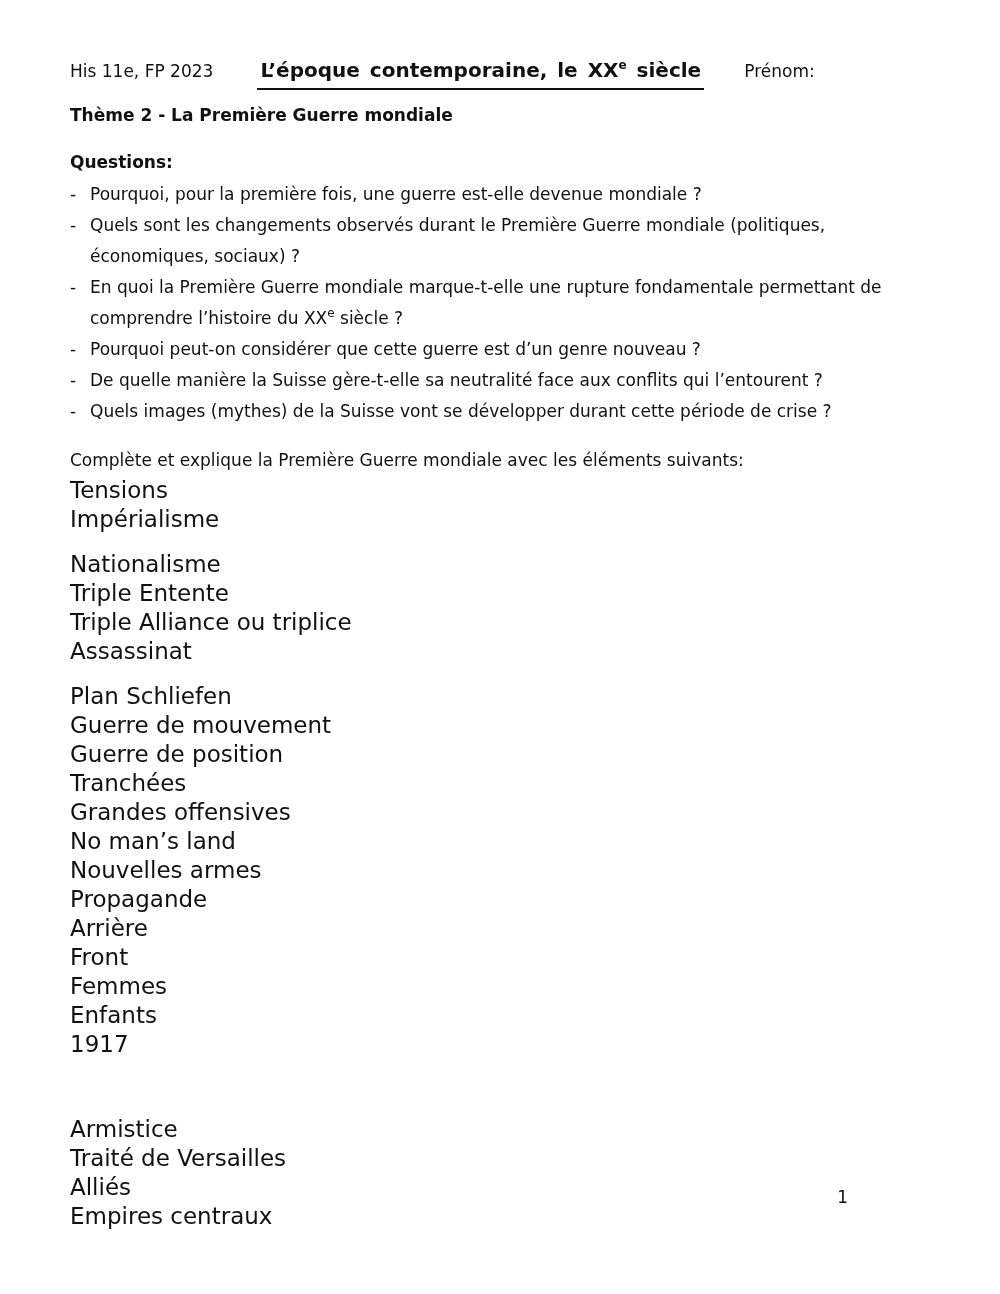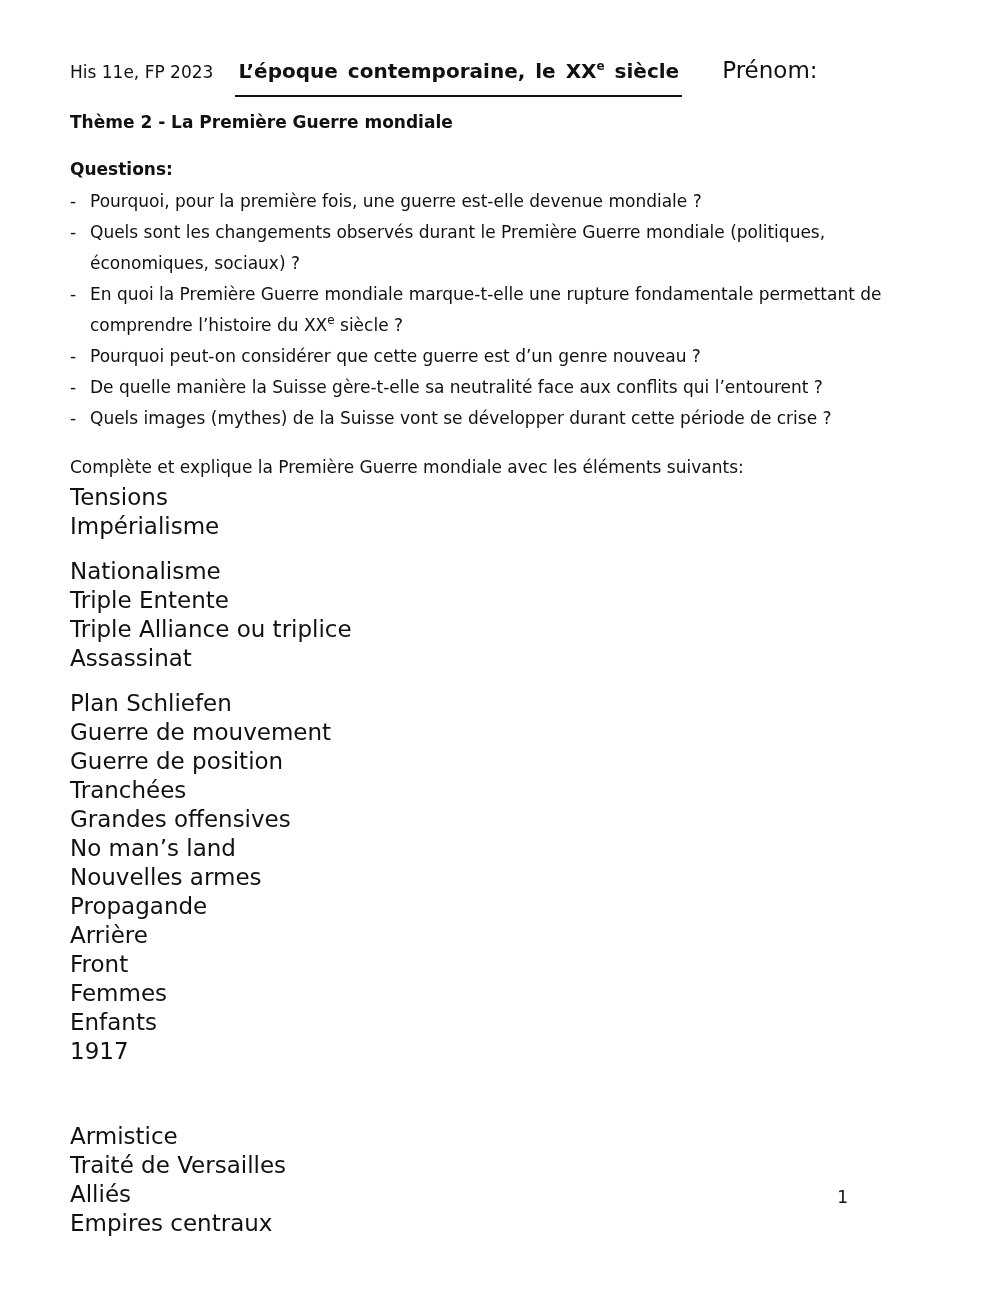--- a/index.html
+++ b/index.html
@@ -13,28 +13,28 @@
     box-sizing: border-box;
     padding: 56px 70px 0 70px;
     overflow: hidden;
   }
   
   .header { display: flex; align-items: baseline; line-height: 28px; }
   .course { font-size: 17px; white-space: nowrap; }
   .doc-title {
     font-size: 20px;
     font-weight: 700;
-    margin-left: 22px;
+    margin-left: 44px;
     border-bottom: 2px solid #111;
-    padding: 0 3px 10px 3px;
+    padding: 0 3px 4px 3px;
     word-spacing: 3px;
     white-space: nowrap;
   }
   .sup { font-size: 12px; vertical-align: super; line-height: 0; }
-  .prenom { font-size: 23px; margin-left: 40px; white-space: nowrap; }
+  .prenom { font-size: 17px; margin-left: 40px; white-space: nowrap; }
   
   .theme-heading { margin-top: 12px; font-size: 17px; font-weight: 700; line-height: 26px; }
   .q-heading { margin-top: 21px; font-size: 17px; font-weight: 700; line-height: 26px; }
   
   .q-list { margin-top: 4px; font-size: 17px; }
   .q-row { display: flex; }
   .q-dash { flex: 0 0 20px; width: 20px; line-height: 31px; }
   .q-text { line-height: 31px; }
   .q-line { display: block; white-space: nowrap; }
   

